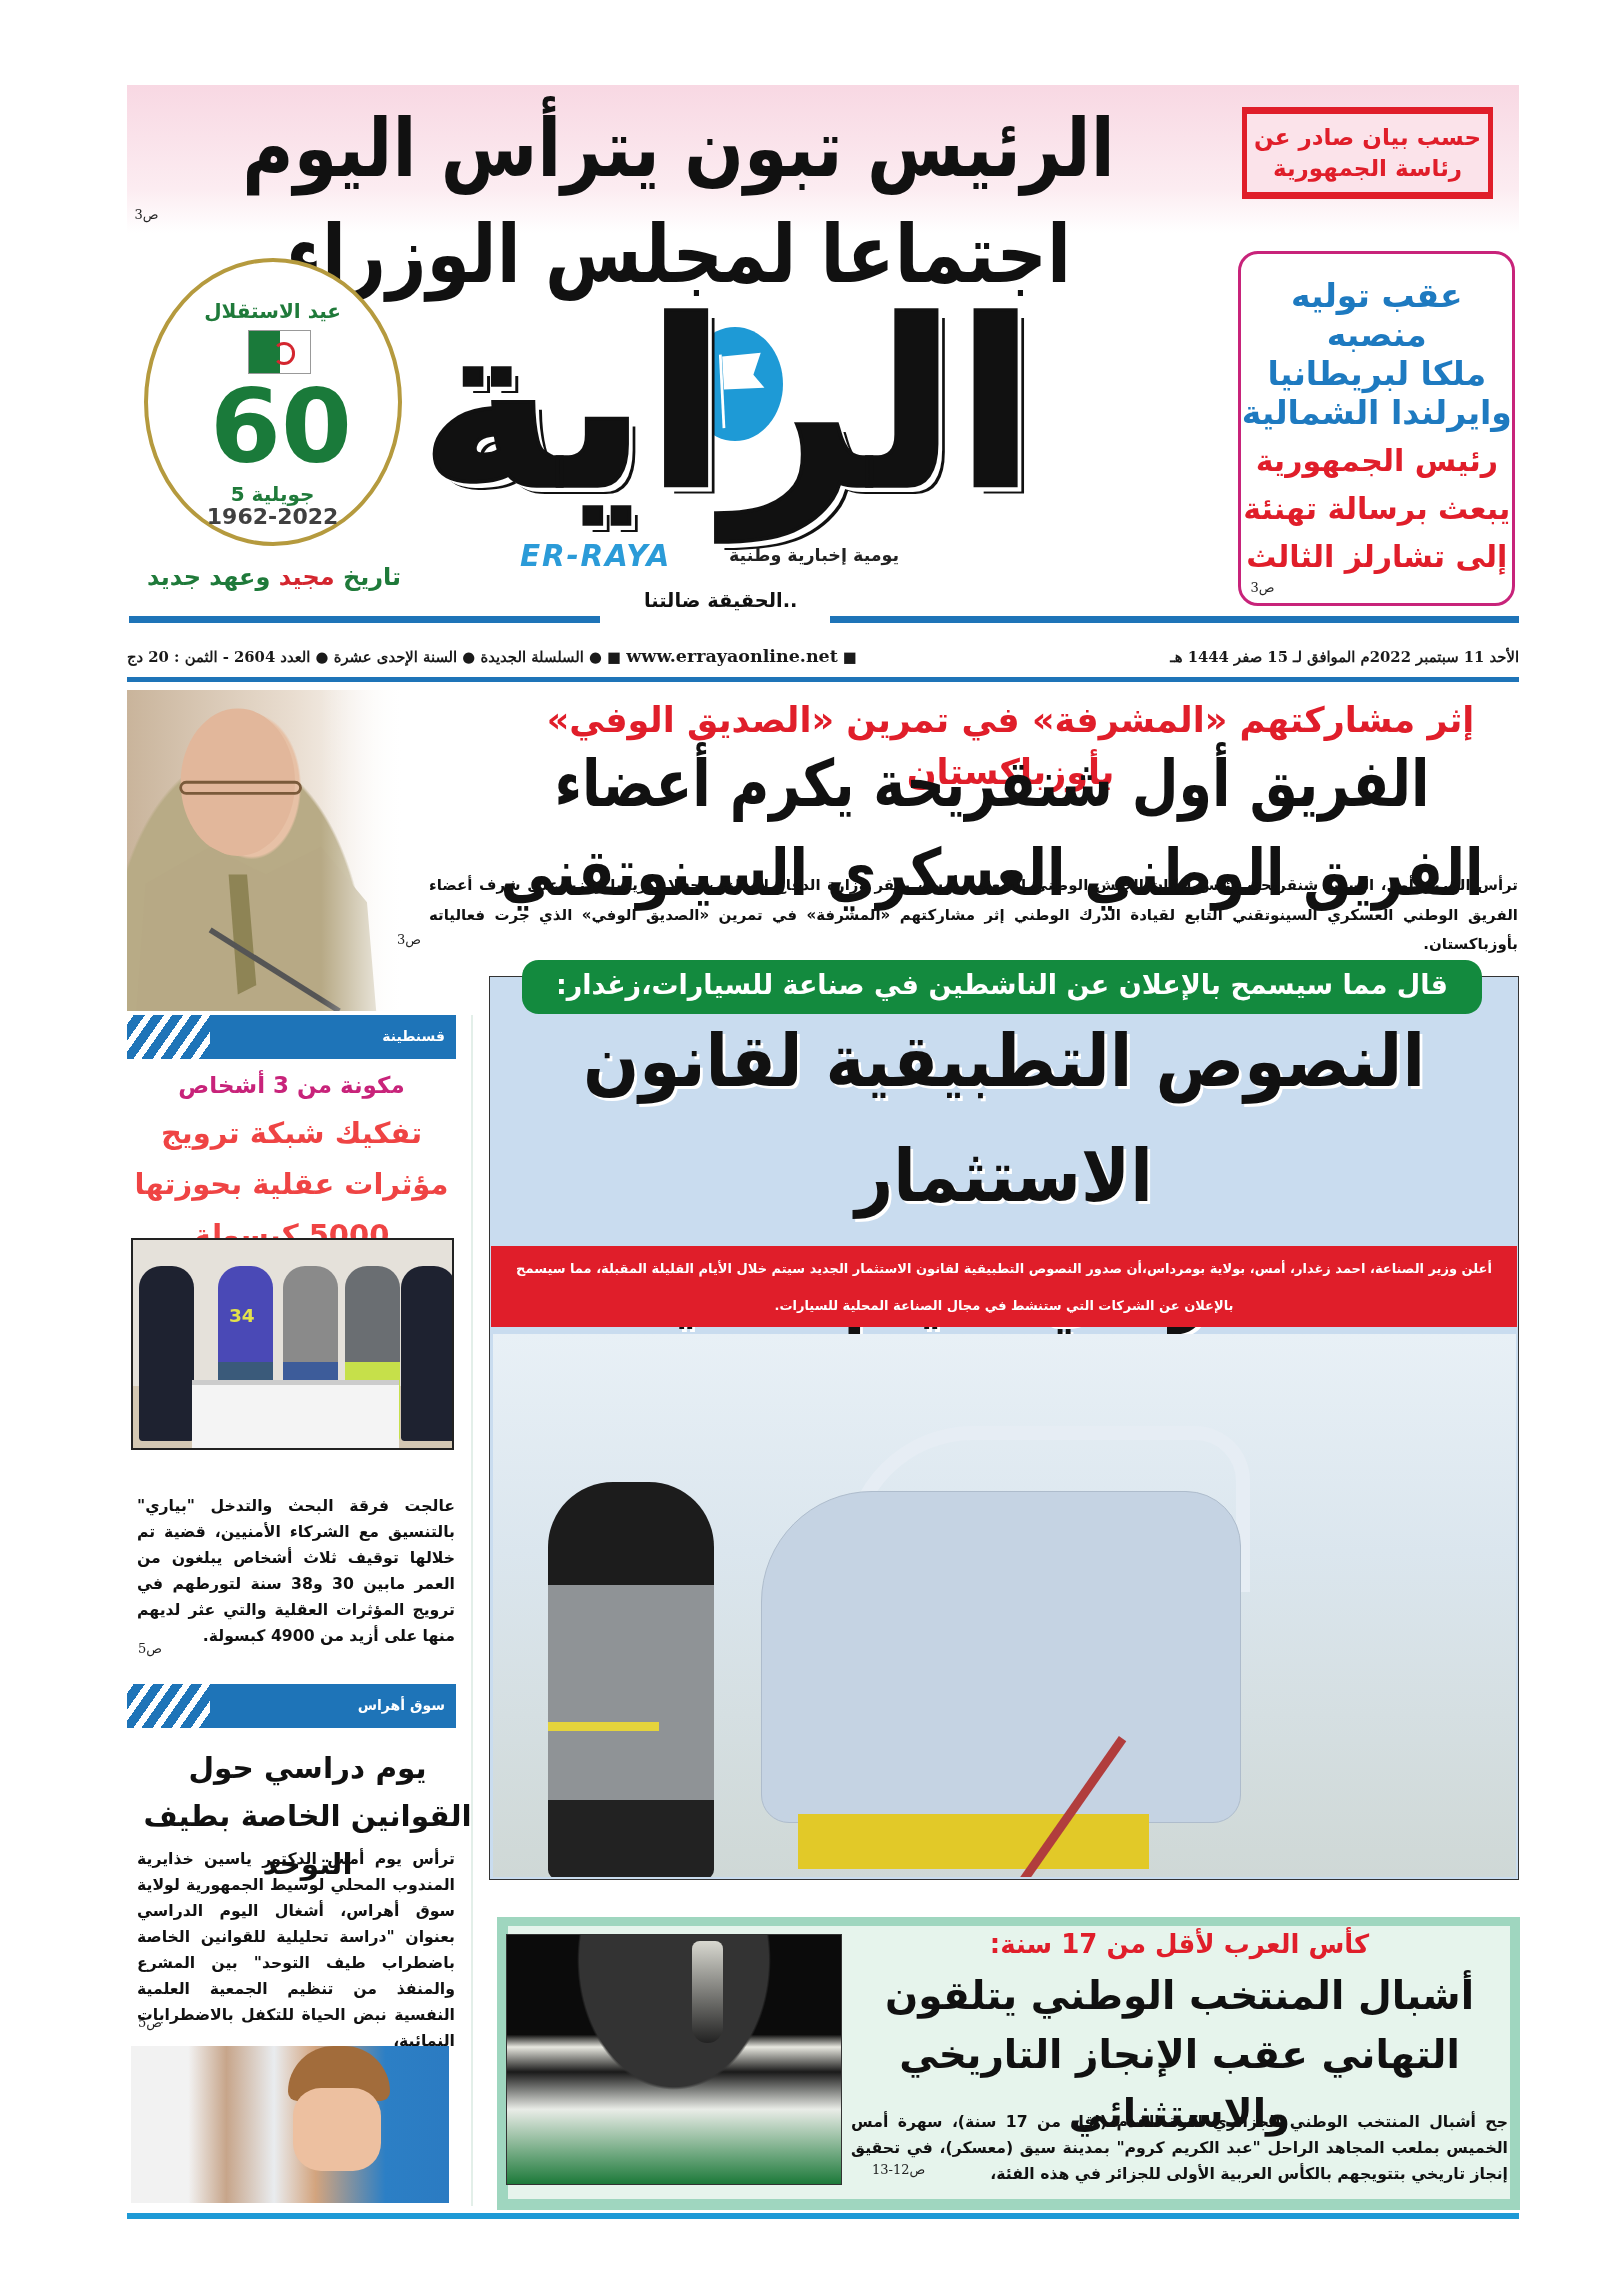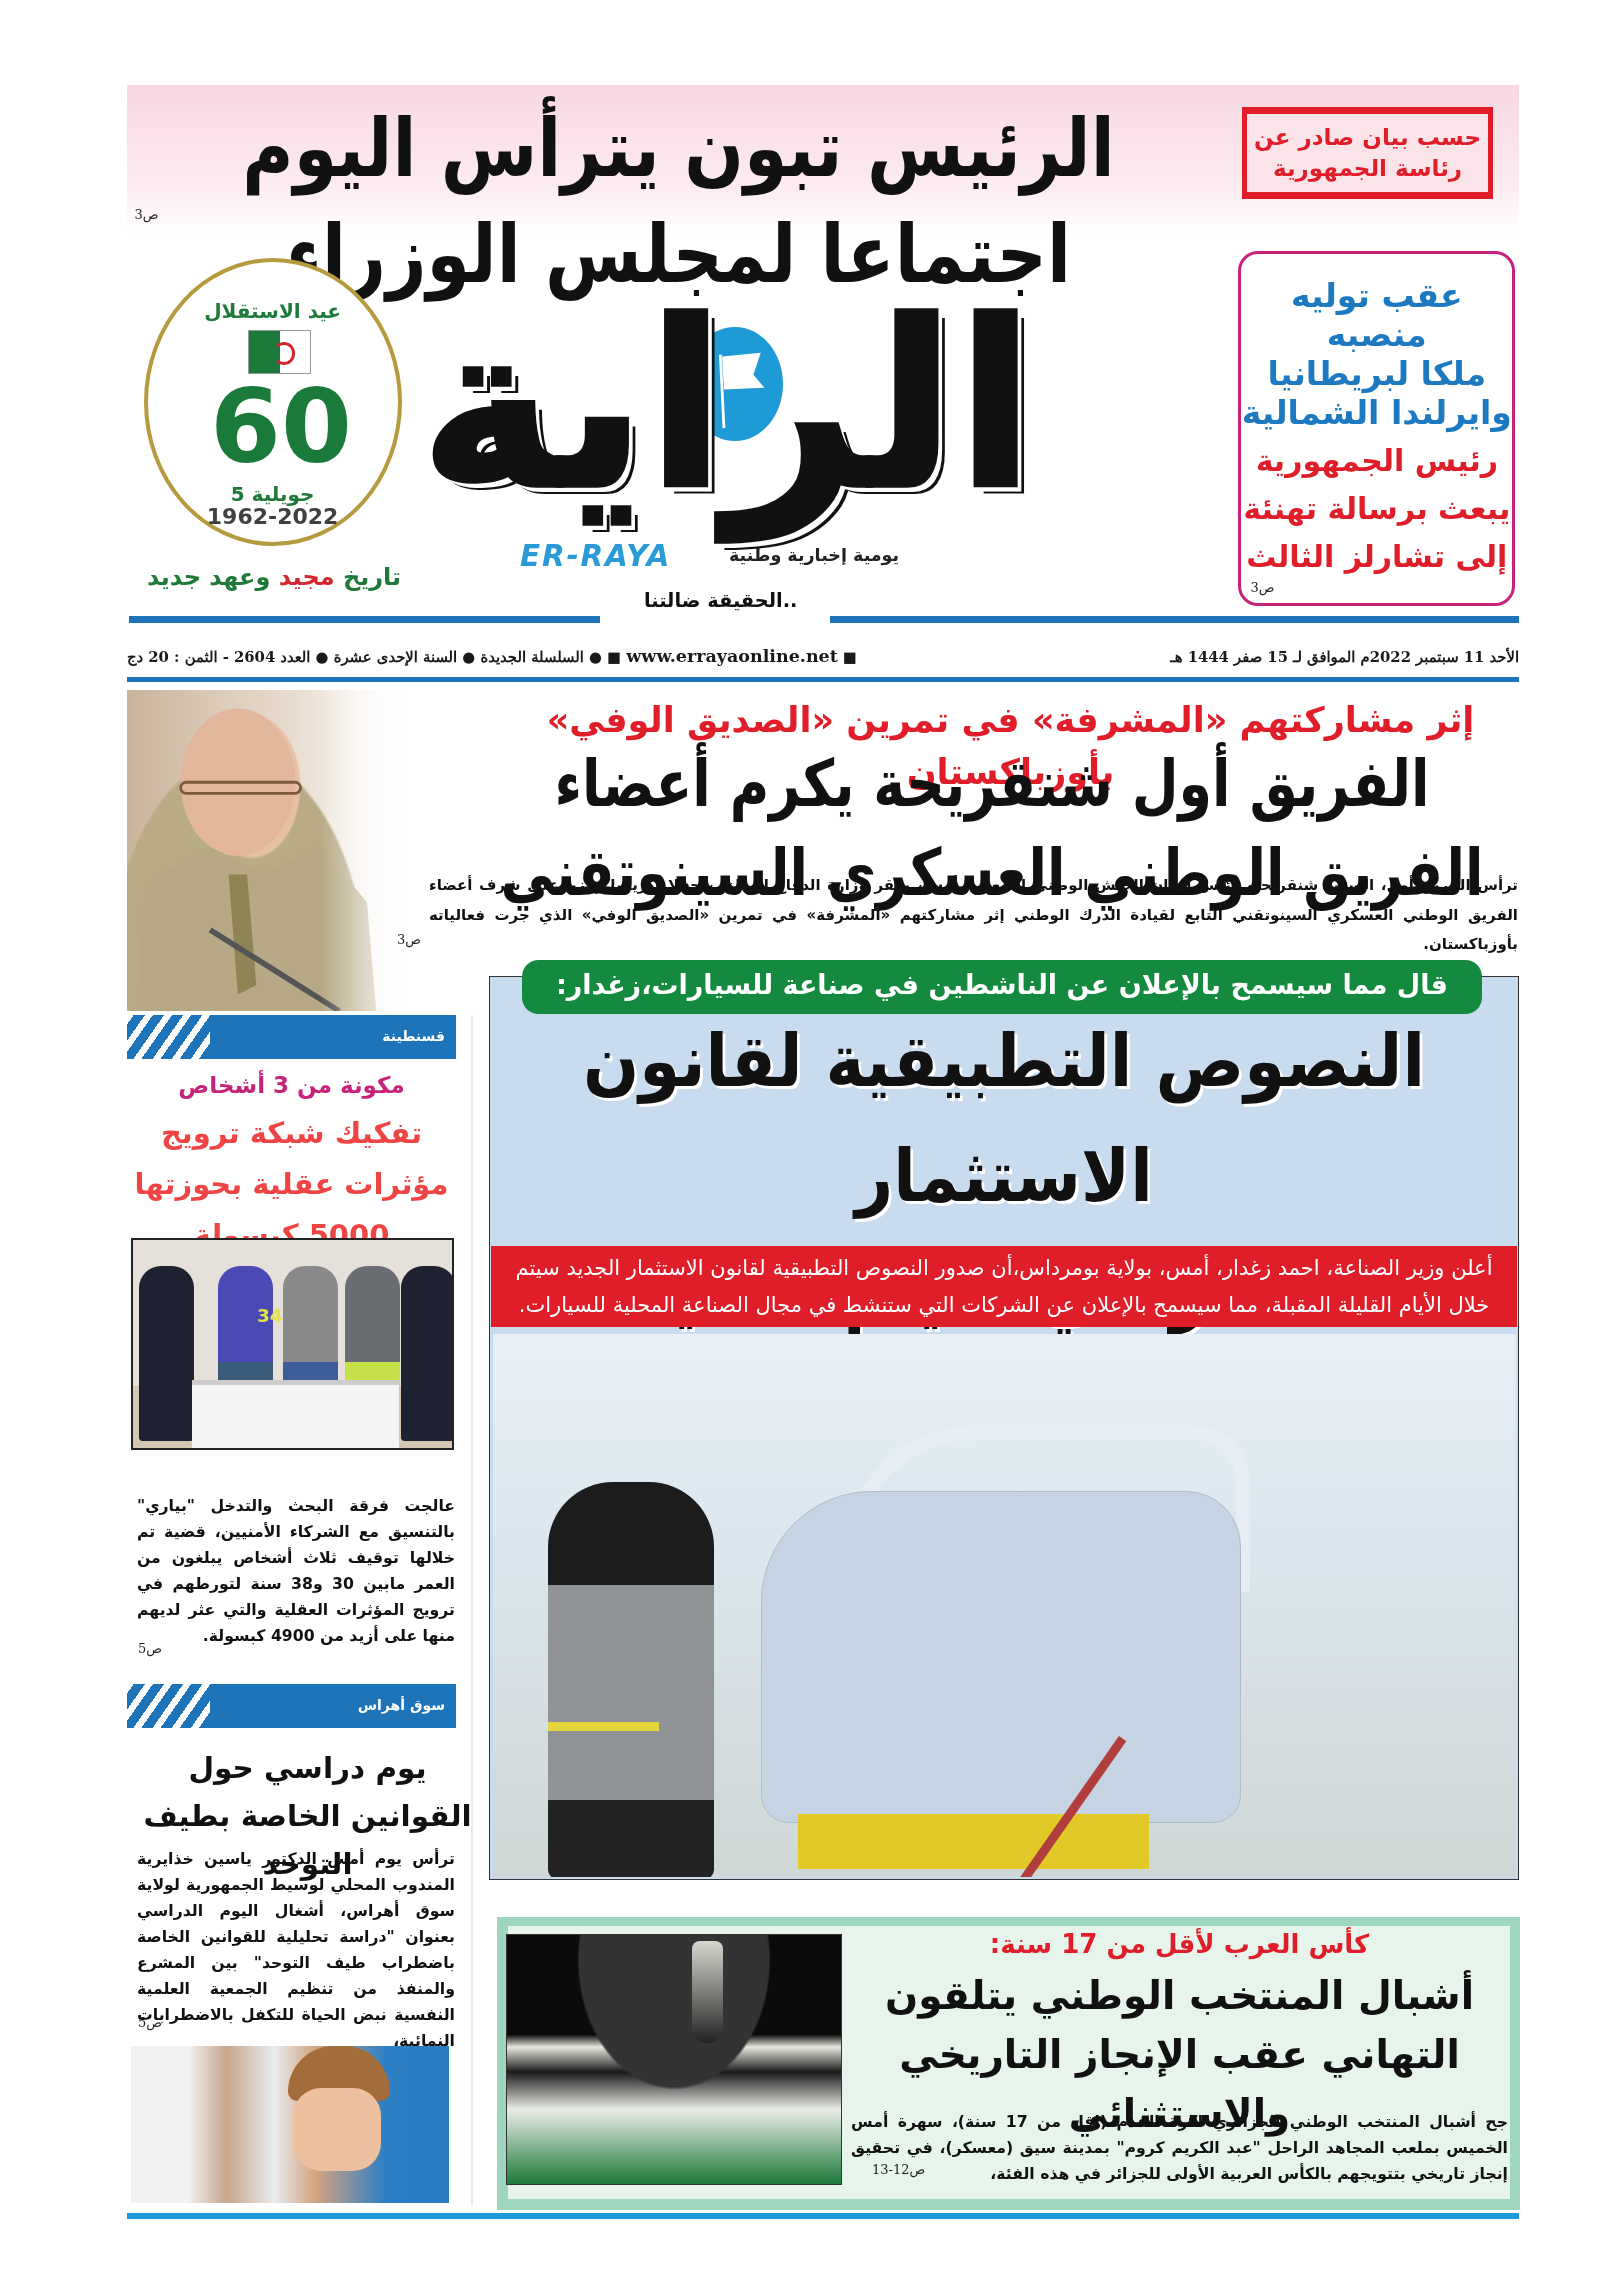--- a/index.html
+++ b/index.html
@@ -45,21 +45,21 @@
   #mil-photo .fade { position: absolute; right: 0; top: 0; width: 83px; height: 100%; background: linear-gradient(90deg, rgba(255,255,255,0), #fff); }
   #mil-kicker { right: 102px; top: 694px; width: 1015px; text-align: center; color: #e01e2a; font-size: 35px; font-weight: bold; line-height: 52px; }
   #mil-headline { right: 102px; top: 755px; width: 1052px; text-align: center; color: #111; font-size: 54px; font-weight: 900; line-height: 74px; letter-spacing: -0.9px; transform: scaleY(1.2); }
   #mil-body { right: 102px; top: 871px; width: 1089px; text-align: justify; text-align-last: right; font-size: 15px; font-weight: bold; line-height: 29.5px; color: #111; }
   #mil-ref { left: 397px; top: 932px; }
 
   
   #main-box { left: 489px; top: 976px; width: 1030px; height: 904px; border: 1.8px solid #333; background: #c9dcef; }
   #main-kicker { left: 522px; top: 960px; width: 960px; height: 54px; background: #138a3e; border-radius: 0 0 24px 24px / 0 0 24px 24px; border-radius: 16.6px; color: #fff; text-align: center; font-size: 27px; font-weight: bold; line-height: 50px; }
   #main-headline { left: 498px; top: 1024px; width: 1012px; text-align: center; font-size: 66px; font-weight: 900; line-height: 105px; color: #111; text-shadow: 2.8px 2.8px 0 #fff; transform: scaleY(1.1); }
-  #main-lede { left: 491px; top: 1246px; width: 1026px; height: 81px; background: #e01e2a; color: #fff; text-align: center; font-size: 21px; font-weight: normal; line-height: 37px; padding: 3.7px 13px; }
+  #main-lede { left: 491px; top: 1246px; width: 1026px; height: 81px; background: #e01e2a; color: #fff; text-align: center; font-size: 13px; font-weight: bold; line-height: 37px; padding: 3.7px 13px; }
   #main-photo { left: 493px; top: 1334px; width: 1023px; height: 543px; background: linear-gradient(180deg, #e8f0f6 0%, #dbe6ee 40%, #cfd8d6 100%); overflow: hidden; }
   .car { position: absolute; left: 268px; top: 157px; width: 480px; height: 332px; background: #c5d3e3; border-radius: 111px 55px 28px 28px; border: 1.8px solid #aebccc; }
   .car-cab { position: absolute; left: 351px; top: 92px; width: 406px; height: 166px; border: 14.8px solid #e6edf4; border-bottom: none; border-radius: 129px 55px 0 0; }
   .worker { position: absolute; left: 55px; top: 148px; width: 166px; height: 397px; background: linear-gradient(180deg, #1c1c1c 0 26%, #8f9396 26% 80%, #222 80%); border-radius: 65px 65px 9.2px 9.2px; }
   .worker-band { position: absolute; left: 55px; top: 388px; width: 111px; height: 9.2px; background: #e5d43c; }
   .lift { position: absolute; left: 305px; top: 480px; width: 351px; height: 55px; background: #e2c928; }
   .floor-line { position: absolute; left: 572px; top: 388px; width: 9.2px; height: 185px; background: #b13d3d; transform: rotate(35deg); }
 
   
   .sec-tab { position: absolute; width: 329px; height: 44px; background: #1e74b8; color: #fff; font-size: 14px; font-weight: bold; line-height: 42px; padding-right: 11px; overflow: hidden; }
@@ -199,21 +199,21 @@
 
 <div id="const-tab" class="sec-tab">
   <div class="stripes"></div>
   <span>قسنطينة</span>
 </div>
 <div id="const-kicker" class="abs">مكونة من 3 أشخاص</div>
 <div id="const-headline" class="abs">تفكيك شبكة ترويج مؤثرات عقلية بحوزتها 5000 كبسولة</div>
 <div id="const-photo" class="abs">
   <div class="person" style="left:5.5px; background:#1e2230;"></div>
   <div class="person" style="left:85px; background:linear-gradient(#4a49b6 0 55%, #3a5a7a 55%);">
-    <span style="position:absolute;top:39px;left:11px;color:#e4e24a;font-weight:bold;font-size:18.5px;direction:ltr;margin-left:28px;">34</span>
+    <span style="position:absolute;top:39px;left:11px;color:#e4e24a;font-weight:bold;font-size:18.5px;direction:ltr;">34</span>
   </div>
   <div class="person" style="left:150px; background:linear-gradient(#8a8a8a 0 55%, #3d5c9a 55%);"></div>
   <div class="person" style="left:212px; background:linear-gradient(#6a6e72 0 55%, #c6e04a 55%);"></div>
   <div class="person" style="left:268px; background:#1e2230;"></div>
   <div class="table"></div>
 </div>
 <div id="const-body" class="abs">عالجت فرقة البحث والتدخل "بياري" بالتنسيق مع الشركاء الأمنيين، قضية تم خلالها توقيف ثلاث أشخاص يبلغون من العمر مابين 30 و38 سنة لتورطهم في ترويج المؤثرات العقلية والتي عثر لديهم منها على أزيد من 4900 كبسولة.</div>
 <div id="const-ref" class="abs pageref">ص5</div>
 
 <div id="souk-tab" class="sec-tab">

